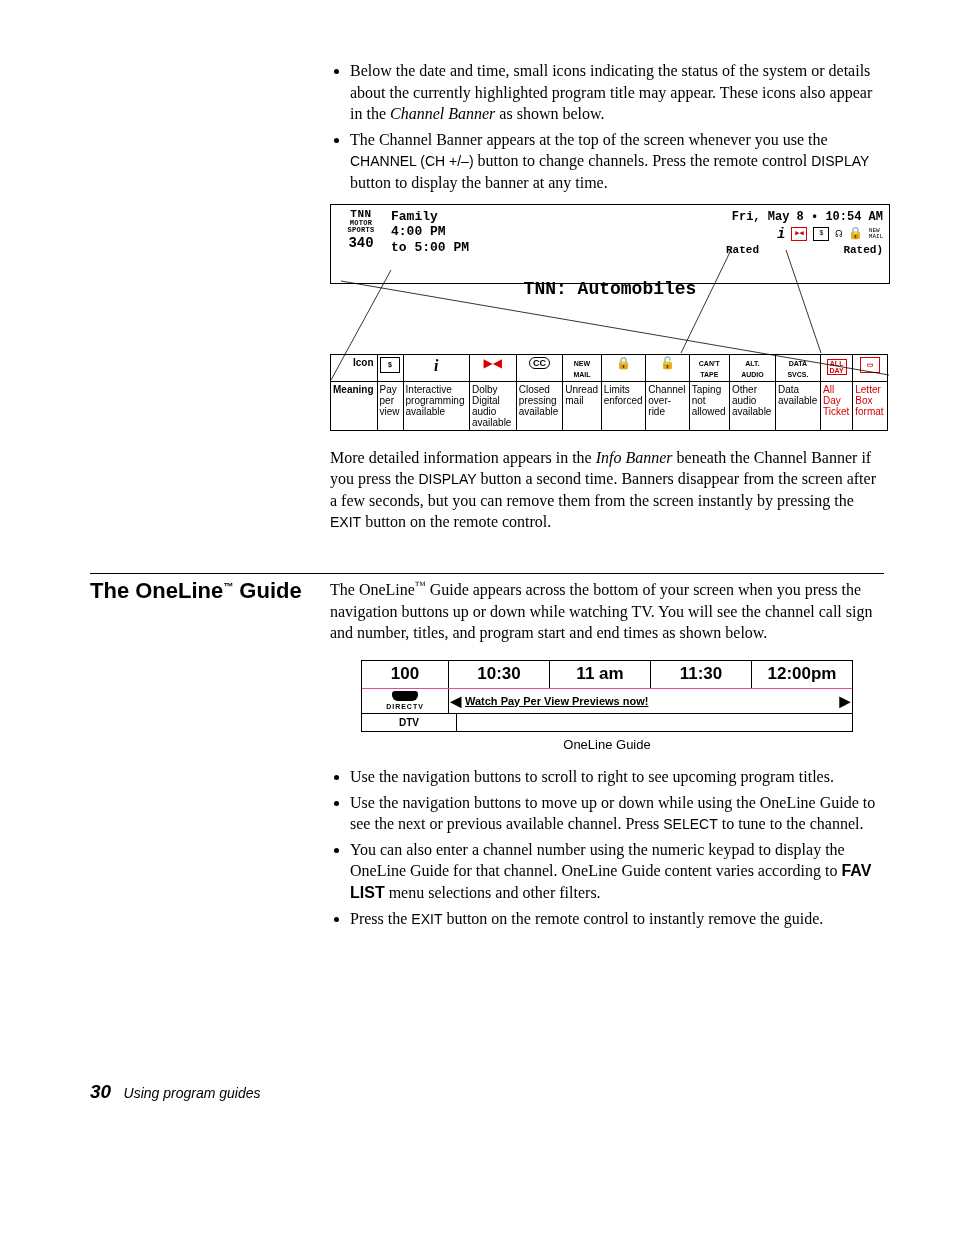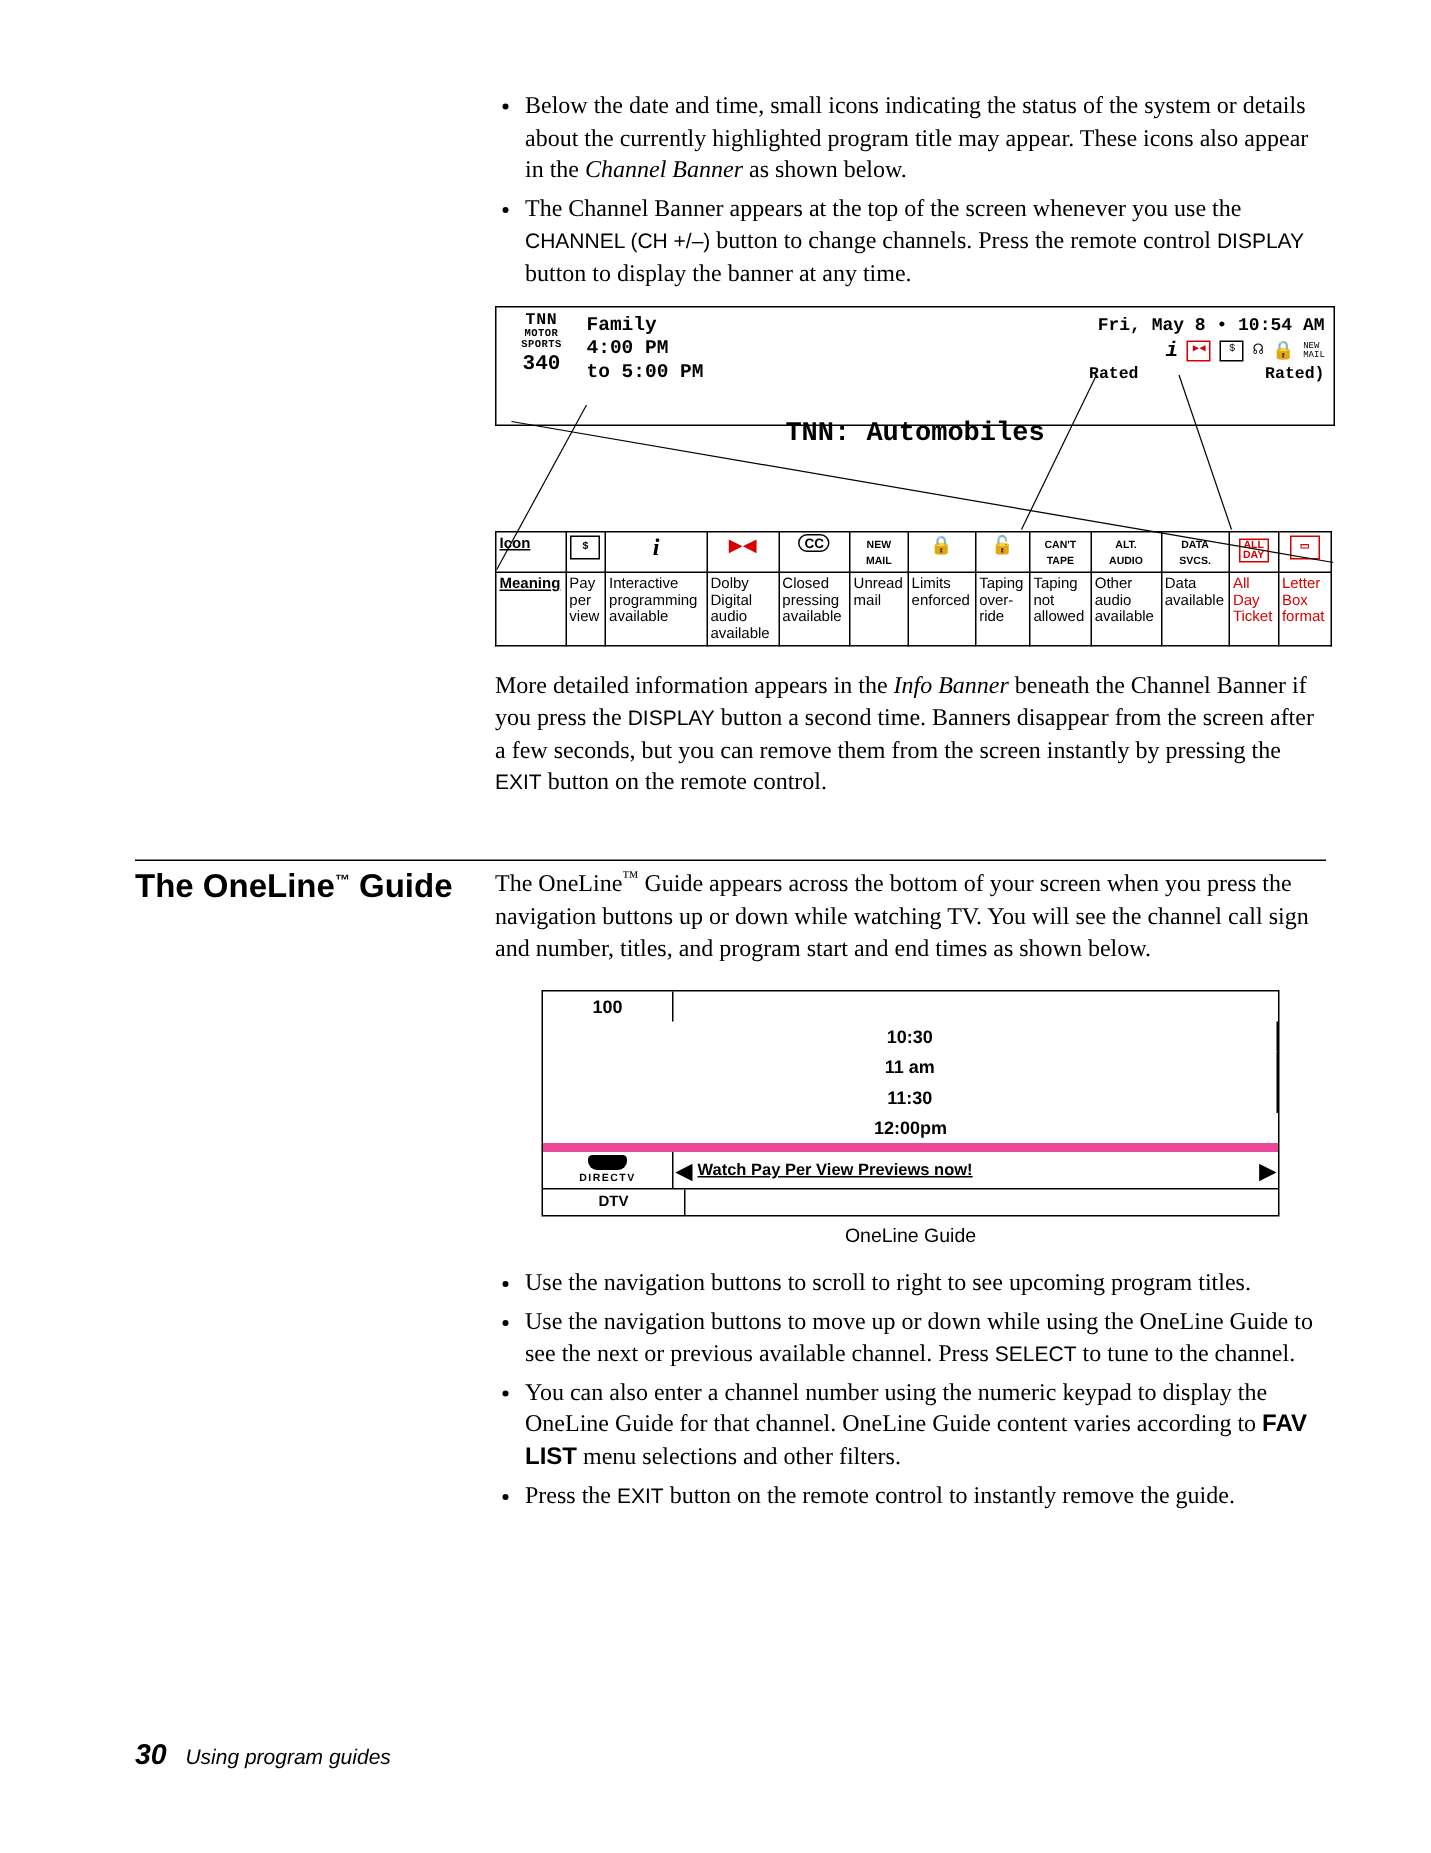--- a/index.html
+++ b/index.html
@@ -130,41 +130,40 @@
   }
   .icon-table td {
     border: 1px solid #000;
     padding: 2px 2px;
     vertical-align: top;
     text-align: left;
     line-height:1.1;
   }
   .icon-table .hdr {
     font-weight: bold;
+    text-align: right;
     padding-right:3px;
-    text-decoration:underline;
   }
   .icon-cell { text-align:center !important; height:20px;}
   .tiny-ic { display:inline-flex; align-items:center; justify-content:center; width:18px;height:14px; border:1px solid #000; font-size:7px; font-weight:bold;}
   .tiny-ic.redb{border-color:#d60000;color:#d60000;}
   .redtext{color:#d60000;}
 
   
   .oneline-box {
     width: 490px;
     margin: 14px auto 4px auto;
     border: 1.5px solid #000;
     font-family: Arial, Helvetica, sans-serif;
   }
   .ol-row1 {
     display:flex;
-    border-bottom:6px solid #ec4899;
-    font-size:12px;
+    border-bottom:1px solid #ec4899;
+    font-size:17px;
     font-weight:bold;
-    flex-direction:column;
   }
   .ol-cell { border-right:1px solid #000; padding:2px 0; text-align:center;}
   .ol-row2 {
     display:flex;
     align-items:center;
     border-bottom:1px solid #000;
     font-size:11px;
     font-weight:bold;
     height:24px;
   }
@@ -247,21 +246,21 @@
             <td class="icon-cell"><span class="tiny-ic redb">▭</span></td>
           </tr>
       <tr id="mean-row">
         <td class="hdr">Meaning</td>
       <td>Pay per view</td>
             <td>Interactive programming available</td>
             <td>Dolby Digital audio available</td>
             <td>Closed pressing available</td>
             <td>Unread mail</td>
             <td>Limits enforced</td>
-            <td>Taping over-ride</td>
+            <td>Channel over-ride</td>
             <td>Taping not allowed</td>
             <td>Other audio available</td>
             <td>Data available</td>
             <td class="redtext">All Day Ticket</td>
             <td class="redtext">Letter Box format</td>
           </tr>
     </tbody>
       </table>
   </div>
 

